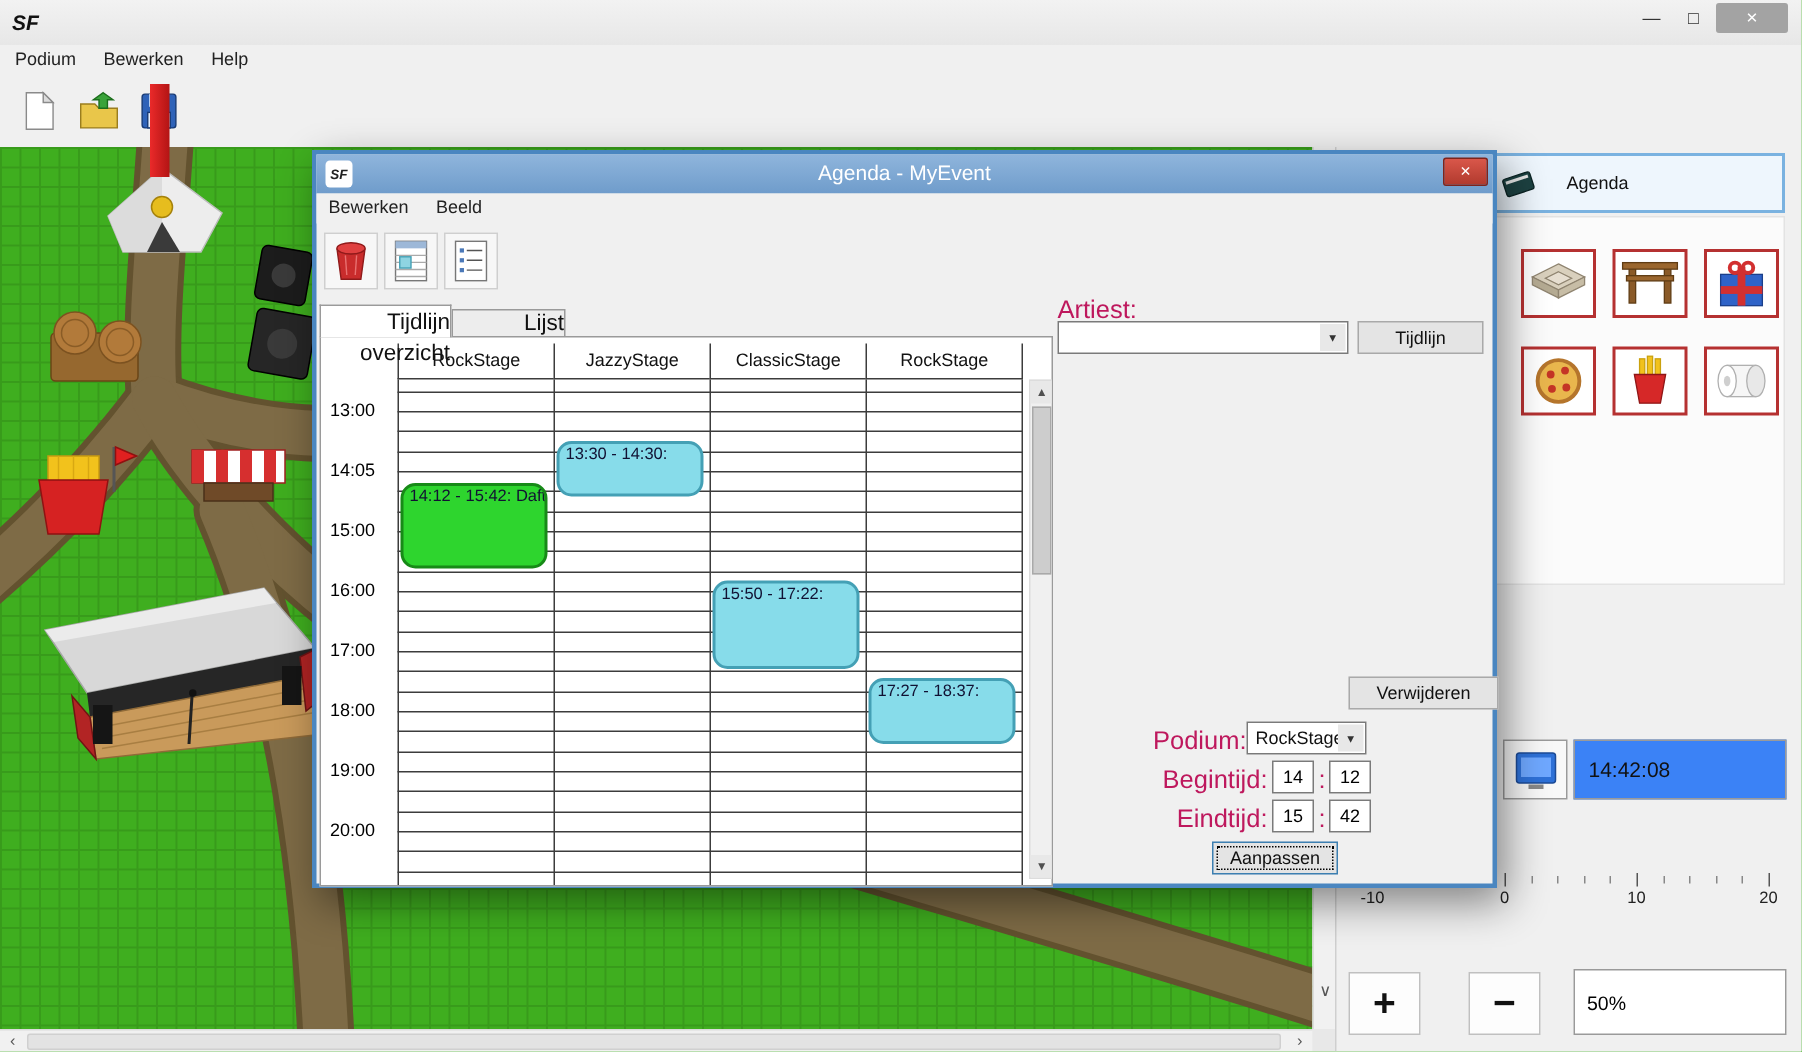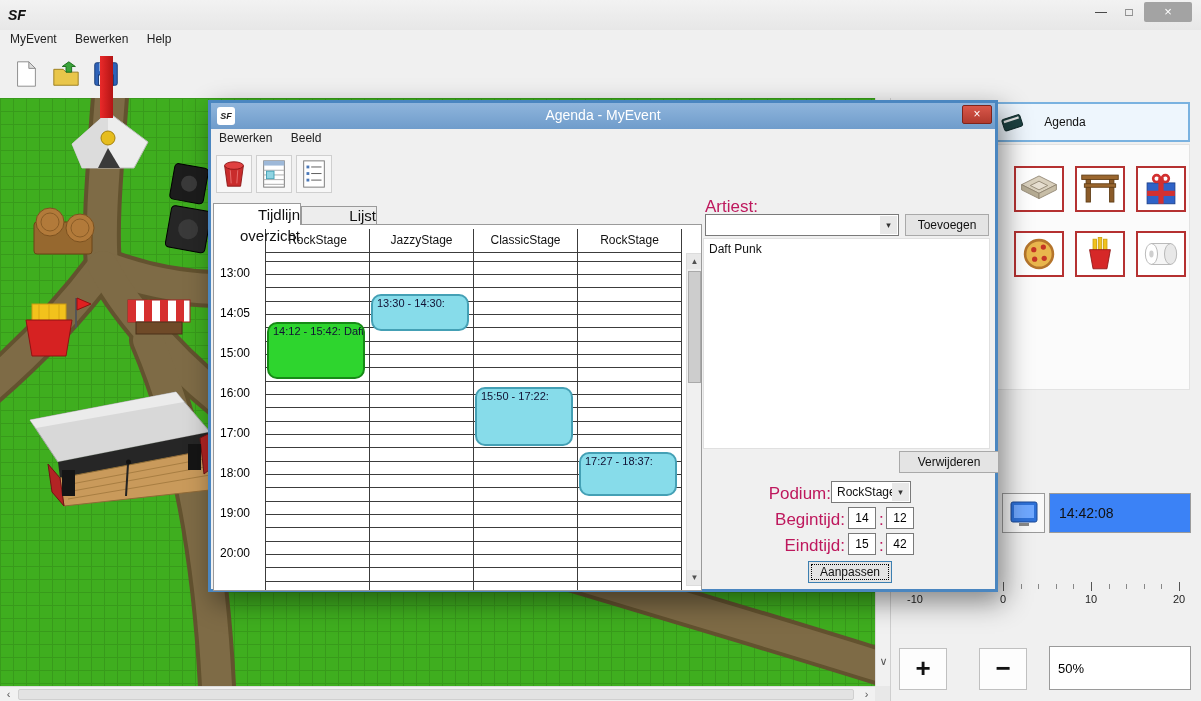--- a/index.html
+++ b/index.html
@@ -111,21 +111,21 @@
 <div class="stage">
 
   <div class="abs titlebar">
     <div class="abs app-logo">SF</div>
     <div class="abs wc min">—</div>
     <div class="abs wc max">□</div>
     <div class="abs wc close">×</div>
   </div>
 
   <div class="abs menubar">
-    <span class="menu-item">MyEvent</span>
+    <span class="menu-item">Podium</span>
     <span class="menu-item">Bewerken</span>
     <span class="menu-item">Help</span>
   </div>
 
   <div class="abs main-toolbar">
     <div class="abs tool-btn" style="left:8px">
       <svg viewBox="0 0 32 32">
         <path d="M7 3 h12 l7 7 v19 h-19 z" fill="#fff" stroke="#8a8a8a"></path>
         <path d="M19 3 l7 7 h-7 z" fill="#dcdcdc" stroke="#8a8a8a"></path>
       </svg>
@@ -444,25 +444,22 @@
         <div class="abs sch-arrow" style="top:0">▲</div>
         <div class="abs sch-thumb"></div>
         <div class="abs sch-arrow" style="top:316px">▼</div>
       </div>
     </div>
 
     <div class="abs lbl" style="left:494px;top:94px">Artiest:</div>
     <div class="abs combo" style="left:494px;top:111px;width:194px;height:22px">
       <span class="arrow">▾</span>
     </div>
-    <div class="abs btn" style="left:694px;top:111px;width:84px;height:22px">Toevoegen</div>
-
-    <div class="abs artist-list">
-      <div class="artist-item">Daft Punk</div>
-    </div>
+    <div class="abs btn" style="left:694px;top:111px;width:84px;height:22px">Tijdlijn</div>
+
 
     <div class="abs btn" style="left:688px;top:348px;width:100px;height:22px">Verwijderen</div>
 
     <div class="abs lbl" style="left:550px;top:381px;width:70px;text-align:right">Podium:</div>
     <div class="abs combo" style="left:620px;top:378px;width:80px;height:22px;line-height:20px;padding-left:5px">
       <span>RockStage</span>
       <span class="arrow">▾</span>
     </div>
 
     <div class="abs lbl" style="left:540px;top:407px;width:94px;text-align:right">Begintijd:</div>

